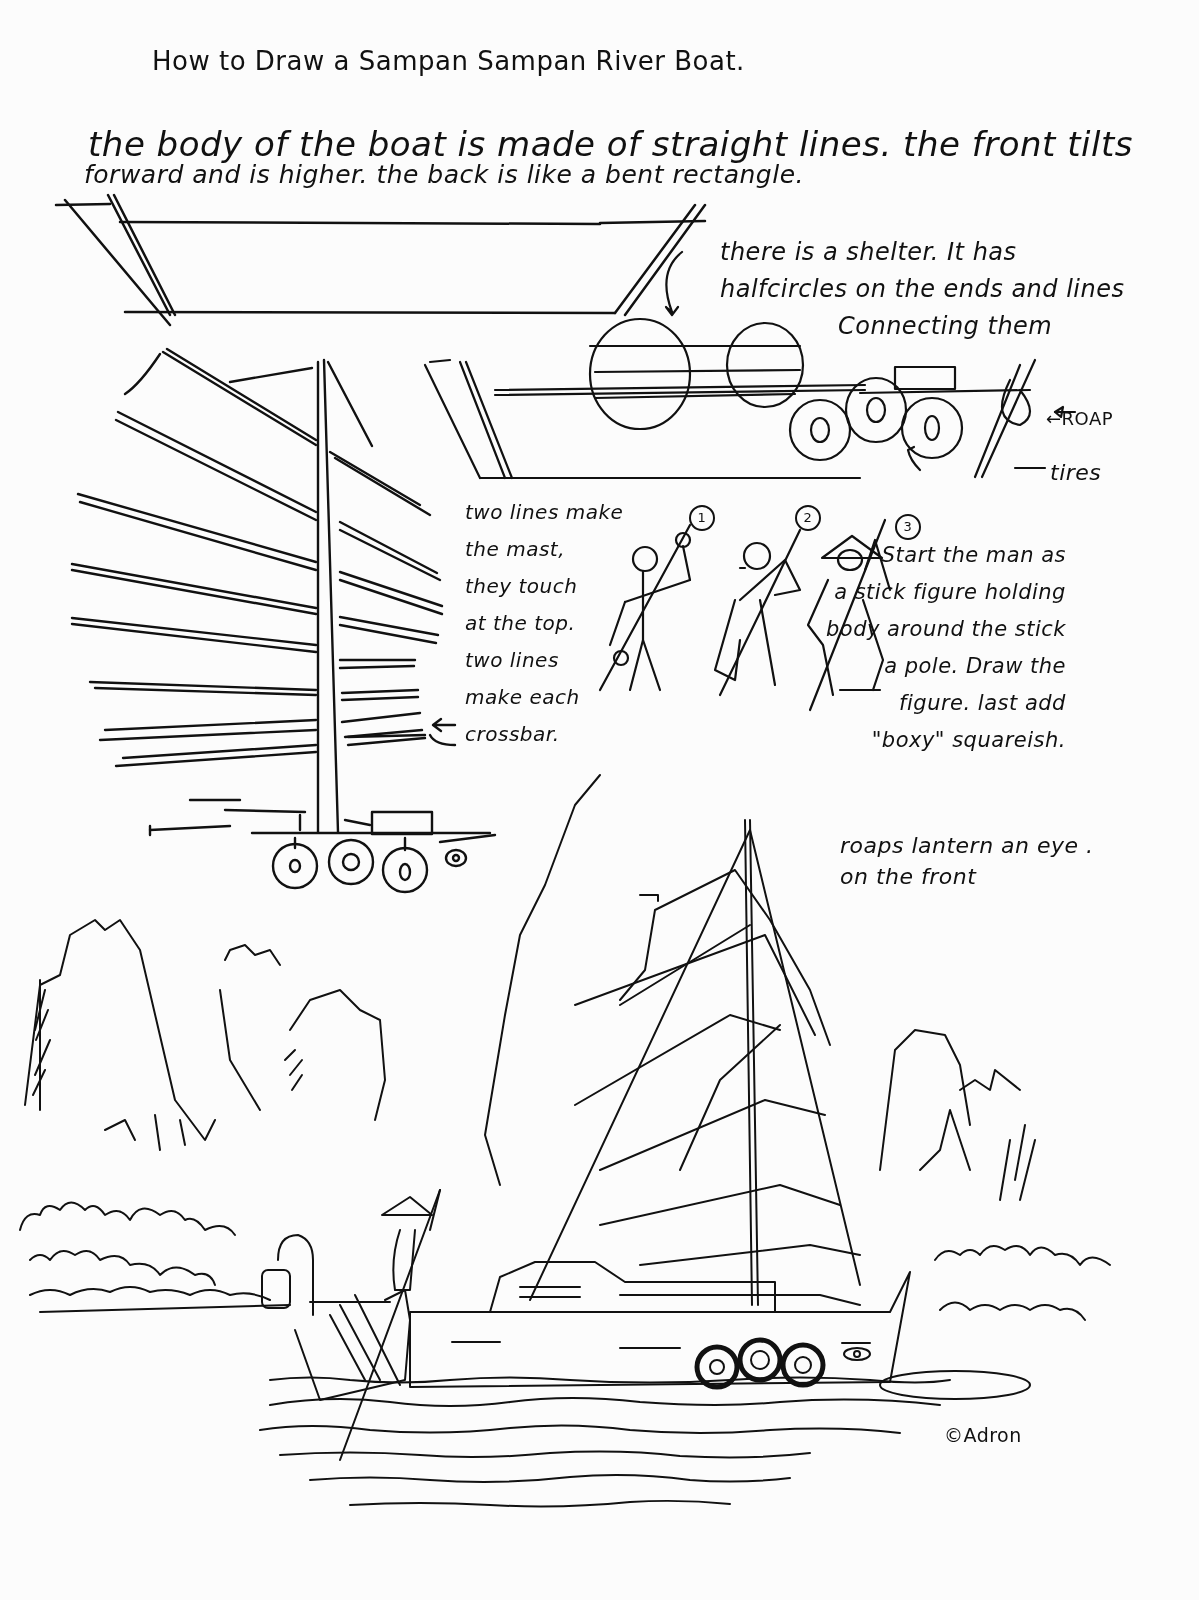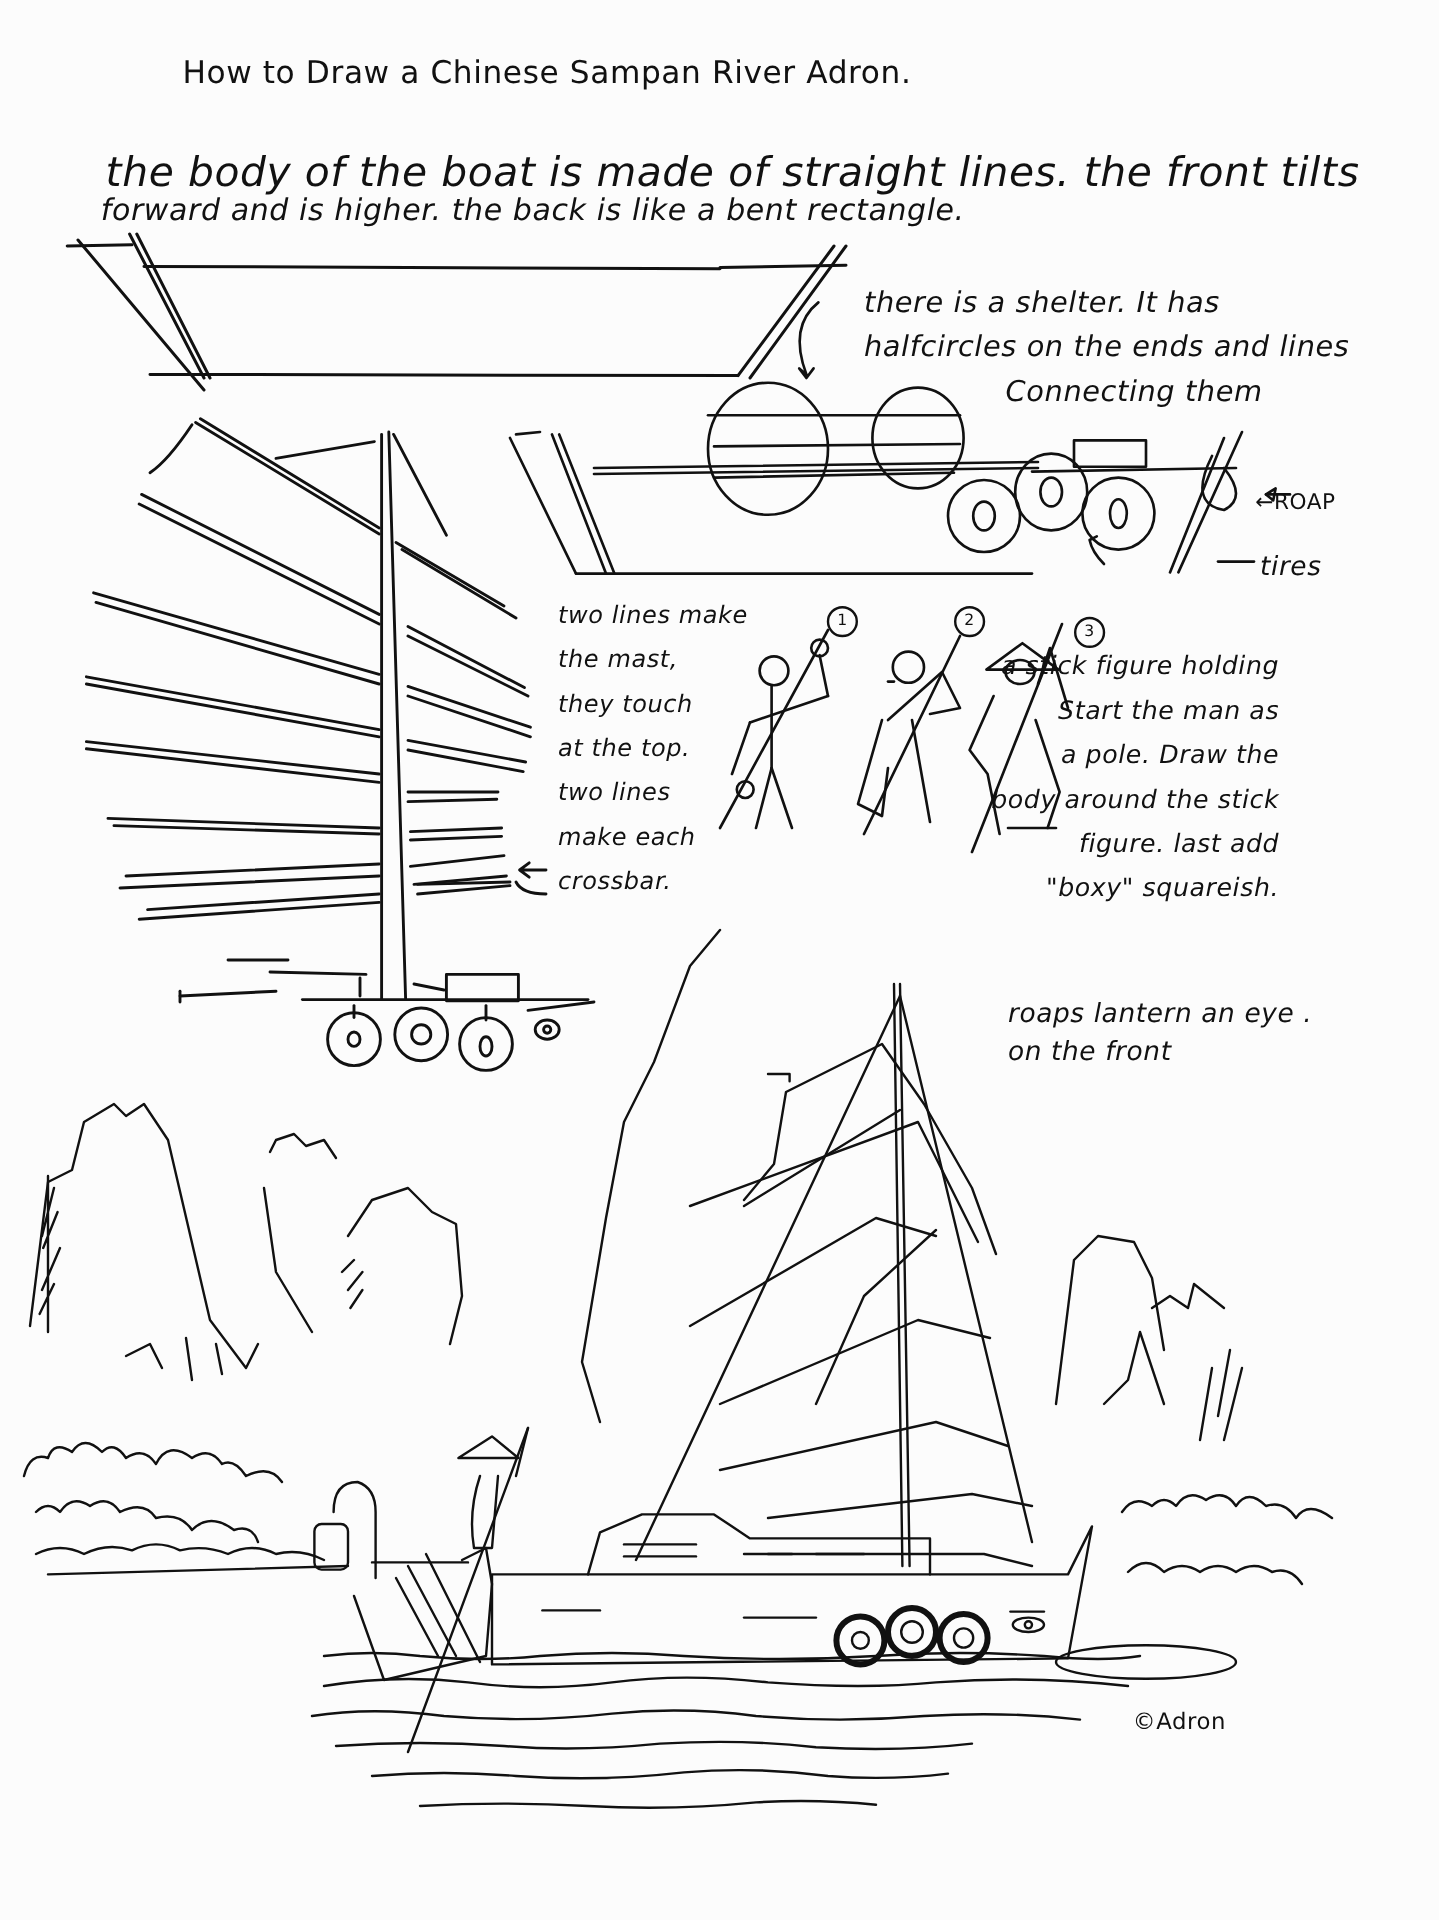--- a/index.html
+++ b/index.html
@@ -228,21 +228,21 @@
     <path d="M270 1380 q40 -5 80 0 q50 5 100 0 q60 -5 120 0 q80 5 160 0 q70 -5 140 0 q50 5 80 0"></path>
     <path d="M270 1405 q60 -10 120 -3 q60 8 120 0 q60 -8 130 0 q80 6 140 0 q80 -6 160 3"></path>
     <path d="M260 1430 q50 -8 110 0 q70 6 140 -2 q60 -6 120 2 q70 6 140 0 q70 -4 130 3"></path>
     <path d="M280 1455 q70 -5 140 0 q60 5 130 -2 q70 -4 130 3 q70 4 130 -3"></path>
     <path d="M310 1480 q60 -5 120 0 q70 5 140 -3 q60 -5 120 3 q50 4 100 -2"></path>
     <path d="M350 1505 q70 -4 140 0 q70 4 140 -3 q50 -3 100 2"></path>
     <ellipse cx="955" cy="1385" rx="75" ry="14"></ellipse>
   </g>
 </svg>
 
-<div class="hw title">How to Draw a Chinese Sampan River Adron.</div>
+<div class="hw title">How to Draw a Sampan Sampan River Boat.</div>
 
 <div class="hw intro1">the body of the boat is made of straight lines.   the front tilts</div>
 <div class="hw intro2">forward and is higher.   the back is like a bent rectangle.</div>
 
 <div class="hw shelter">
   <div>there is a shelter. It has</div>
   <div>halfcircles on the ends and lines</div>
   <div class="l3">Connecting them</div>
 </div>
 
@@ -257,24 +257,24 @@
   <div>two lines</div>
   <div>make each</div>
   <div>crossbar.</div>
 </div>
 
 <div class="hw step" style="left:689px; top:505px;">1</div>
 <div class="hw step" style="left:795px; top:505px;">2</div>
 <div class="hw step" style="left:895px; top:514px;">3</div>
 
 <div class="hw man-note">
+  <div>Start the man as</div>
   <div>a stick figure holding</div>
-  <div>Start the man as</div>
+  <div>body around the stick</div>
   <div>a pole.  Draw the</div>
-  <div>body around the stick</div>
   <div>figure. last add</div>
   <div>"boxy" squareish.</div>
 </div>
 
 <div class="hw details-note">
   <div>roaps lantern an eye .</div>
   <div>on the front</div>
 </div>
 
 <div class="hw signature">©Adron</div>

